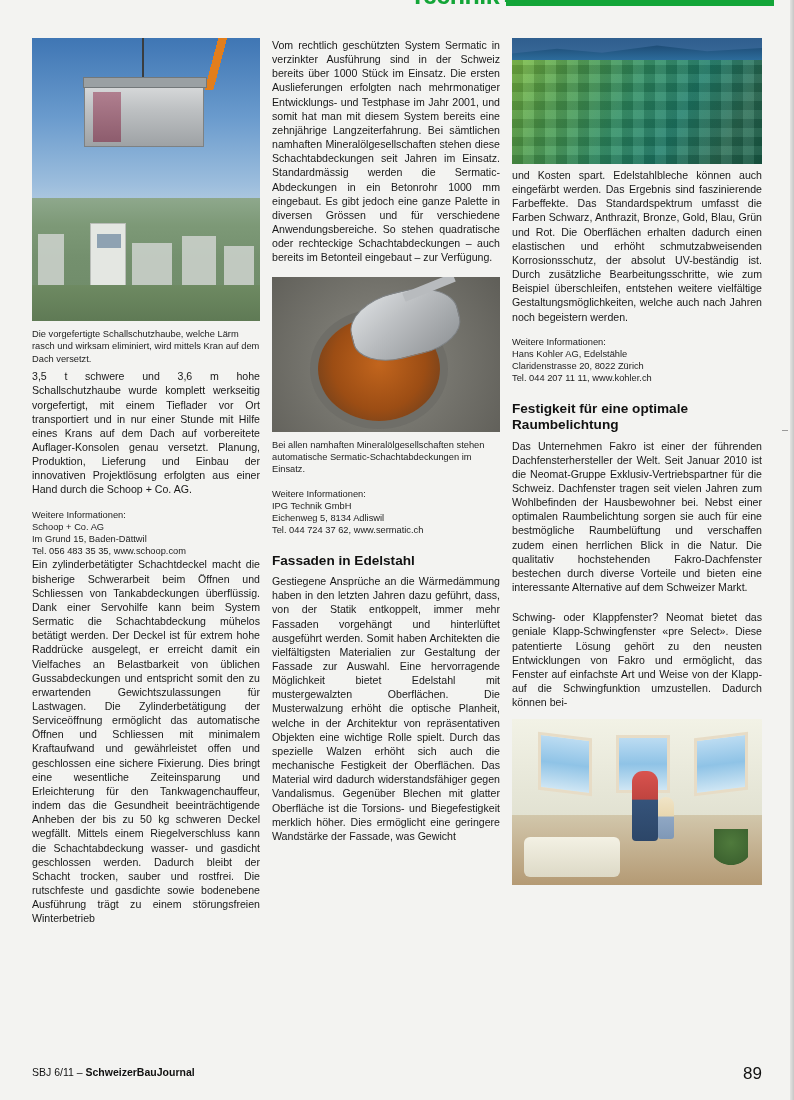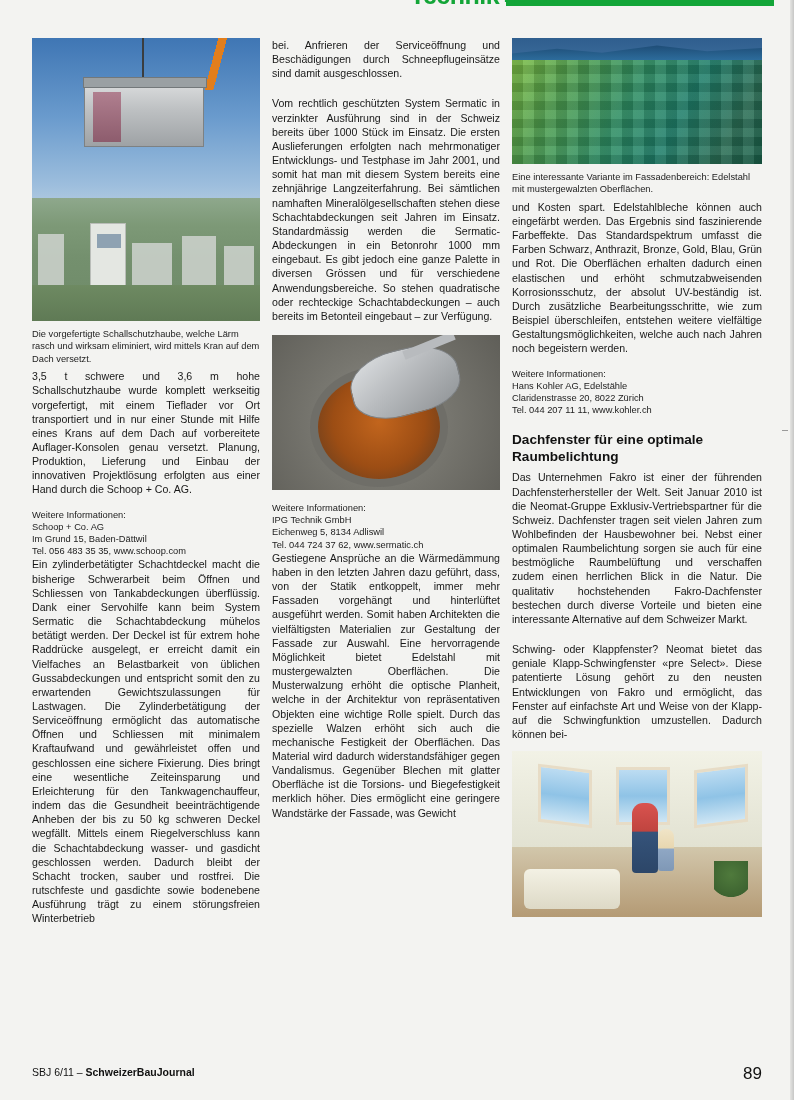--- a/index.html
+++ b/index.html
@@ -250,60 +250,60 @@
       <div>Weitere Informationen:</div>
       <div>Schoop + Co. AG</div>
       <div>Im Grund 15, Baden-Dättwil</div>
       <div>Tel. 056 483 35 35, www.schoop.com</div>
     </div>
 
     <p class="body">Ein zylinderbetätigter Schachtdeckel macht die bisherige Schwerarbeit beim Öffnen und Schliessen von Tankabdeckungen überflüssig. Dank einer Servohilfe kann beim System Sermatic die Schachtabdeckung mühelos betätigt werden. Der Deckel ist für extrem hohe Raddrücke ausgelegt, er erreicht damit ein Vielfaches an Belastbarkeit von üblichen Gussabdeckungen und entspricht somit den zu erwartenden Gewichtszulassungen für Lastwagen. Die Zylinderbetätigung der Serviceöffnung ermöglicht das automatische Öffnen und Schliessen mit minimalem Kraftaufwand und gewährleistet offen und geschlossen eine sichere Fixierung. Dies bringt eine wesentliche Zeiteinsparung und Erleichterung für den Tankwagenchauffeur, indem das die Gesundheit beeinträchtigende Anheben der bis zu 50 kg schweren Deckel wegfällt. Mittels einem Riegelverschluss kann die Schachtabdeckung wasser- und gasdicht geschlossen werden. Dadurch bleibt der Schacht trocken, sauber und rostfrei. Die rutschfeste und gasdichte sowie bodenebene Ausführung trägt zu einem störungsfreien Winterbetrieb</p>
   </div>
 
   <div class="col col-2" style="top:38px;">
-    <p class="body">bei. Anfrieren der Serviceöffnung und Beschädigungen durch Schneepflugeinsätze sind damit ausgeschlossen.</p>
     <p class="body">Vom rechtlich geschützten System Sermatic in verzinkter Ausführung sind in der Schweiz bereits über 1000 Stück im Einsatz. Die ersten Auslieferungen erfolgten nach mehrmonatiger Entwicklungs- und Testphase im Jahr 2001, und somit hat man mit diesem System bereits eine zehnjährige Langzeiterfahrung. Bei sämtlichen namhaften Mineralölgesellschaften stehen diese Schachtabdeckungen seit Jahren im Einsatz. Standardmässig werden die Sermatic-Abdeckungen in ein Betonrohr 1000 mm eingebaut. Es gibt jedoch eine ganze Palette in diversen Grössen und für verschiedene Anwendungsbereiche. So stehen quadratische oder rechteckige Schachtabdeckungen – auch bereits im Betonteil eingebaut – zur Verfügung.</p>
 
     <div class="photo ph2">
       <div class="ground"></div>
       <div class="ring"></div>
       <div class="lid"></div>
       <div class="arm"></div>
     </div>
 
+    <p class="caption">Bei allen namhaften Mineralölgesellschaften stehen automatische Sermatic-Schachtabdeckungen im Einsatz.</p>
 
     <div class="contact">
       <div>Weitere Informationen:</div>
       <div>IPG Technik GmbH</div>
       <div>Eichenweg 5, 8134 Adliswil</div>
       <div>Tel. 044 724 37 62, www.sermatic.ch</div>
     </div>
 
+    <h2 class="head sp">Fassaden in Edelstahl</h2>
     <p class="body">Gestiegene Ansprüche an die Wärmedämmung haben in den letzten Jahren dazu geführt, dass, von der Statik entkoppelt, immer mehr Fassaden vorgehängt und hinterlüftet ausgeführt werden. Somit haben Architekten die vielfältigsten Materialien zur Gestaltung der Fassade zur Auswahl. Eine hervorragende Möglichkeit bietet Edelstahl mit mustergewalzten Oberflächen. Die Musterwalzung erhöht die optische Planheit, welche in der Architektur von repräsentativen Objekten eine wichtige Rolle spielt. Durch das spezielle Walzen erhöht sich auch die mechanische Festigkeit der Oberflächen. Das Material wird dadurch widerstandsfähiger gegen Vandalismus. Gegenüber Blechen mit glatter Oberfläche ist die Torsions- und Biegefestigkeit merklich höher. Dies ermöglicht eine geringere Wandstärke der Fassade, was Gewicht</p>
   </div>
 
   <div class="col col-3" style="top:38px; width:250px;">
     <div class="photo ph3">
       <div class="sky2"></div>
       <div class="wall"></div>
       <div class="roofline"></div>
     </div>
 
-    <p class="caption">Eine interessante Variante im Fassadenbereich: Edelstahl mit mustergewalzten Oberflächen.</p>
 
     <p class="body gap">und Kosten spart. Edelstahlbleche können auch eingefärbt werden. Das Ergebnis sind faszinierende Farbeffekte. Das Standardspektrum umfasst die Farben Schwarz, Anthrazit, Bronze, Gold, Blau, Grün und Rot. Die Oberflächen erhalten dadurch einen elastischen und erhöht schmutzabweisenden Korrosionsschutz, der absolut UV-beständig ist. Durch zusätzliche Bearbeitungsschritte, wie zum Beispiel überschleifen, entstehen weitere vielfältige Gestaltungsmöglichkeiten, welche auch nach Jahren noch begeistern werden.</p>
 
     <div class="contact">
       <div>Weitere Informationen:</div>
       <div>Hans Kohler AG, Edelstähle</div>
       <div>Claridenstrasse 20, 8022 Zürich</div>
       <div>Tel. 044 207 11 11, www.kohler.ch</div>
     </div>
 
-    <h2 class="head sp">Dachfenster für eine optimale Raumbelichtung</h2>
+    <h2 class="head sp">Festigkeit für eine optimale Raumbelichtung</h2>
     <p class="body">Das Unternehmen Fakro ist einer der führenden Dachfensterhersteller der Welt. Seit Januar 2010 ist die Neomat-Gruppe Exklusiv-Vertriebspartner für die Schweiz. Dachfenster tragen seit vielen Jahren zum Wohlbefinden der Hausbewohner bei. Nebst einer optimalen Raumbelichtung sorgen sie auch für eine bestmögliche Raumbelüftung und verschaffen zudem einen herrlichen Blick in die Natur. Die qualitativ hochstehenden Fakro-Dachfenster bestechen durch diverse Vorteile und bieten eine interessante Alternative auf dem Schweizer Markt.</p>
     <p class="body">Schwing- oder Klappfenster? Neomat bietet das geniale Klapp-Schwingfenster «pre Select». Diese patentierte Lösung gehört zu den neusten Entwicklungen von Fakro und ermöglicht, das Fenster auf einfachste Art und Weise von der Klapp- auf die Schwingfunktion umzustellen. Dadurch können bei-</p>
 
     <div class="photo ph4" style="margin-top:10px;">
       <div class="room"></div>
       <div class="slope"></div>
       <div class="win w1"></div>
       <div class="win w2"></div>
       <div class="win w3"></div>
       <div class="person"></div>

